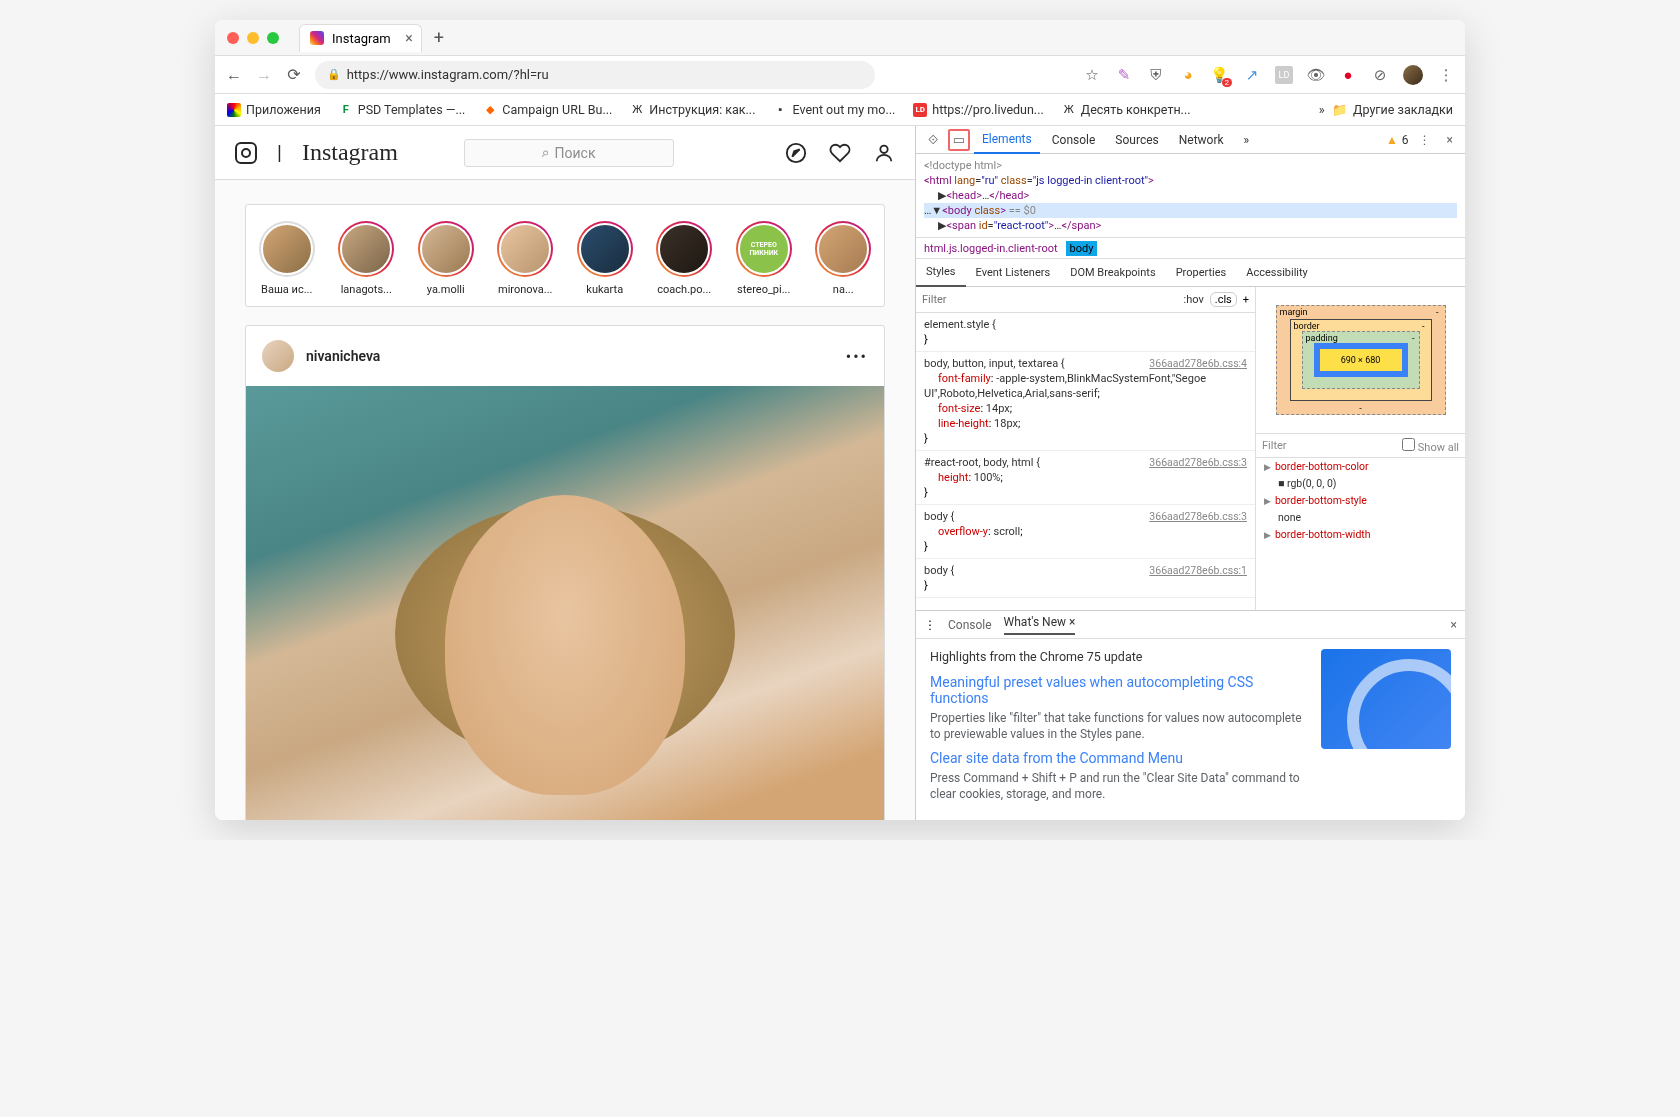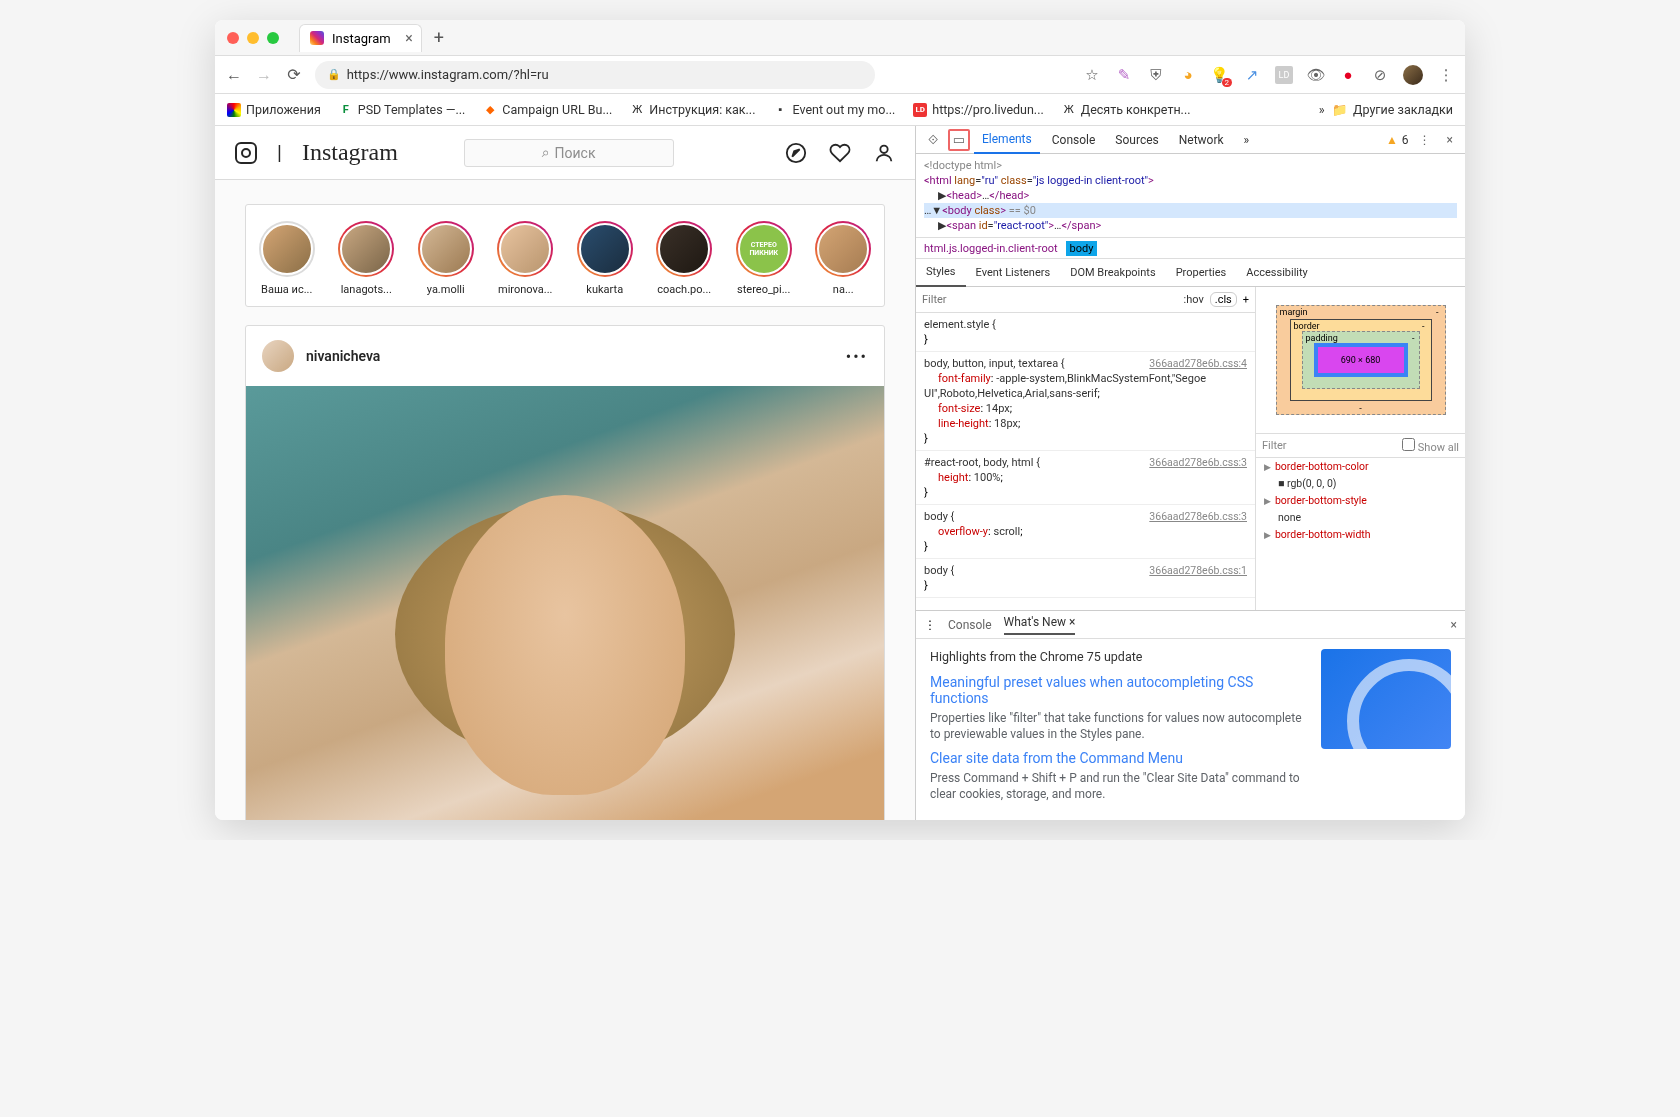--- a/index.html
+++ b/index.html
@@ -94,21 +94,21 @@
 .sel-txt{color:#333;}
 .prop{color:#c80000;padding-left:14px;}
 .pv{color:#333;}
 .src{float:right;color:#888;text-decoration:underline;font-size:10.5px;}
 .st-right{width:210px;border-left:1px solid #ddd;display:flex;flex-direction:column;}
 .box-model{padding:18px 10px;display:flex;align-items:center;justify-content:center;}
 .bm-box{position:relative;width:170px;height:110px;font-family:Menlo,monospace;font-size:9px;padding-left:44px;}
 .bm-margin{position:absolute;inset:0;background:#f9cc9d;border:1px dashed #888;}
 .bm-border{position:absolute;inset:14px;background:#fddc9a;border:1px solid #444;}
 .bm-pad{position:absolute;inset:26px;background:#c2ddb6;border:1px dashed #888;}
-.bm-cont{position:absolute;inset:38px;background:#d946ef;border:4px solid #3b82f6;display:flex;align-items:center;justify-content:center;}
+.bm-cont{position:absolute;inset:38px;background:#fde047;border:6px solid #3b82f6;display:flex;align-items:center;justify-content:center;}
 .bm-lbl{position:absolute;top:1px;left:3px;font-size:9px;}
 .comp{border-top:1px solid #ddd;}
 .comp-filter{height:24px;display:flex;align-items:center;padding:0 6px;gap:6px;font-size:11px;color:#888;border-bottom:1px solid #ddd;}
 .comp-row{padding:2px 8px;font-family:Menlo,monospace;font-size:10.5px;display:flex;align-items:center;gap:4px;}
 .comp-row .tri{color:#888;font-size:9px;}
 .comp-row .k{color:#c80000;}
 .comp-row .val{color:#333;padding-left:14px;}
 .drawer{border-top:1px solid #ccc;}
 .dr-tabs{height:28px;display:flex;align-items:center;padding:0 8px;gap:12px;font-size:12px;border-bottom:1px solid #ddd;}
 .dr-tab{color:#666;}

